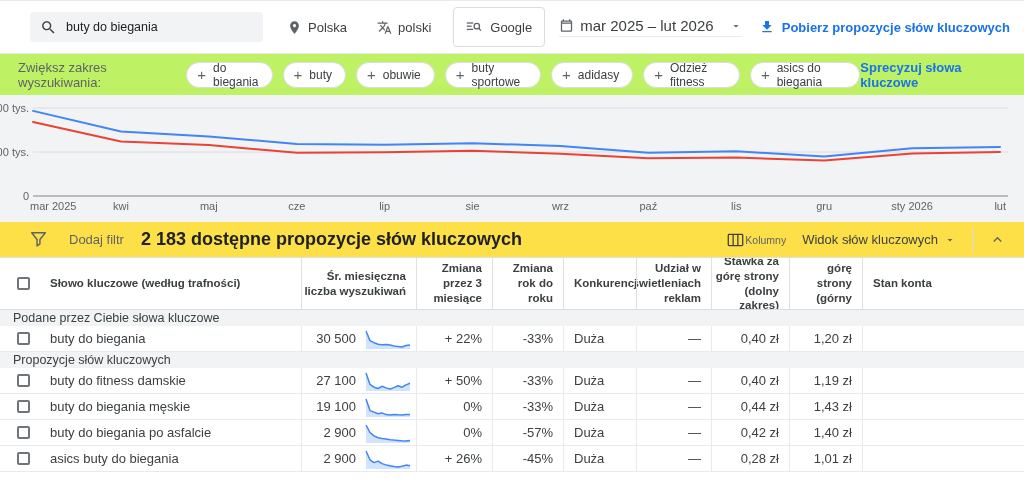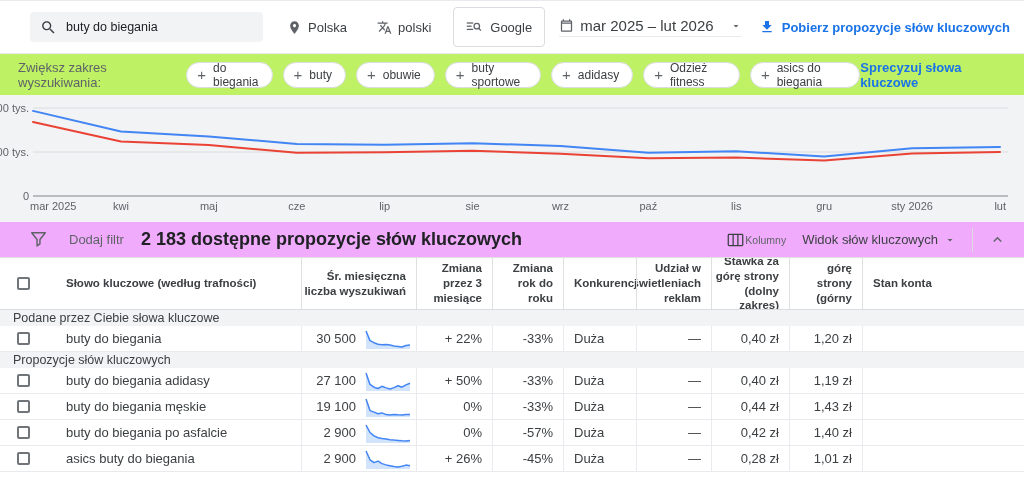--- a/index.html
+++ b/index.html
@@ -31,42 +31,42 @@
     display:flex; align-items:center; gap:7px; font-size:12px; color:#3c4043; cursor:pointer; background:#fff; }
   .chip .plus { color:#5f6368; font-size:15px; line-height:1; }
   .refine-link { margin-left:auto; margin-right:18px; color:#1a73e8; font-size:13px; font-weight:bold; cursor:pointer; }
 
   
   .chart-wrap { height:127px; background:#f1f3f4; }
   .chart-wrap svg { display:block; }
   .axis-label { font:11px "Liberation Sans", sans-serif; fill:#5f6368; }
 
   
-  .toolbar { height:36px; display:flex; align-items:center; background:#f0abfc; border-bottom:1px solid #e0e0e0; }
+  .toolbar { height:36px; display:flex; align-items:center; background:#fde047; border-bottom:1px solid #e0e0e0; }
   .filter-btn { margin-left:30px; display:flex; align-items:center; cursor:pointer; }
   .add-filter { margin-left:22px; font-size:13px; color:#5f6368; cursor:pointer; }
   .results-count { margin-left:17px; font-size:18px; font-weight:bold; color:#202124; }
   .tb-right { margin-left:auto; display:flex; align-items:center; gap:16px; margin-right:12px; }
   .columns-btn { display:flex; flex-direction:row; align-items:center; gap:1px; cursor:pointer; }
   .columns-btn .lbl { font-size:10.5px; color:#5f6368; }
   .view-dd { display:flex; align-items:center; gap:6px; font-size:13px; color:#3c4043; cursor:pointer; }
   .vsep { width:1px; height:24px; background:#dadce0; }
   .collapse-btn { cursor:pointer; display:flex; margin-right:6px; }
 
   
   .trow { display:grid; grid-template-columns:302px 115px 76px 71px 73px 75px 78px 73px 1fr; width:1024px; }
   .cell { display:flex; align-items:center; border-right:1px solid #e8eaed; font-size:13px;
     color:#3c4043; overflow:hidden; }
   .cell:last-child { border-right:none; }
   .cell.r { justify-content:flex-end; padding-right:10px; text-align:right; }
   .cell.l { padding-left:10px; }
   .thead { height:52px; border-bottom:1px solid #dadce0; background:#fff; }
   .thead .cell { font-size:11.5px; font-weight:bold; line-height:1.3; border-right:1px solid #e0e0e0; cursor:pointer; }
   .thead .cell:last-child { border-right:none; }
-  .kw-cell { gap:36px; padding-left:17px; }
+  .kw-cell { gap:20px; padding-left:17px; }
   .checkbox { width:13px; height:13px; border:2px solid #70757a; border-radius:2px; flex:0 0 auto;
     background:#fff; cursor:pointer; }
   .section-row { height:16px; background:#f1f3f4; display:flex; align-items:center;
     padding-left:13px; font-size:12.5px; color:#3c4043; }
   .drow { height:26px; border-bottom:1px solid #e8eaed; background:#fff; }
   .kw-text { cursor:pointer; }
   .num-spark { flex:1; display:flex; align-items:center; justify-content:flex-end; gap:8px; padding-right:4px; }
   .num-spark .n { text-align:right; }
   .spark { width:48px; height:20px; }
 </style>
@@ -279,21 +279,21 @@
     <div class="cell r">0,40 zł</div>
     <div class="cell r">1,20 zł</div>
     <div class="cell l"></div>
   </div>
 
   <div class="section-row">Propozycje słów kluczowych</div>
 
   <div class="trow drow">
     <div class="cell kw-cell">
         <span class="checkbox"></span>
-        <span class="kw-text">buty do biegania adidasy</span>
+        <span class="kw-text">buty do fitness damskie</span>
       </div>
     <div class="cell">
         <span class="num-spark">
           <span class="n">27 100</span>
           <svg class="spark" viewBox="0 0 48 20">
             <polygon points="2,20 2.0,2.0 6.0,13.4 10.0,16.2 14.0,17.5 18.0,15.3 22.0,16.9 26.0,18.0 30.0,16.6 34.0,14.8 38.0,16.2 42.0,13.9 46.0,12.3 46.0,20" fill="#d2e3fc"></polygon>
             <polyline points="2.0,2.0 6.0,13.4 10.0,16.2 14.0,17.5 18.0,15.3 22.0,16.9 26.0,18.0 30.0,16.6 34.0,14.8 38.0,16.2 42.0,13.9 46.0,12.3" fill="none" stroke="#4285f4" stroke-width="1.5" stroke-linejoin="round"></polyline>
           </svg>
         </span>
       </div>

